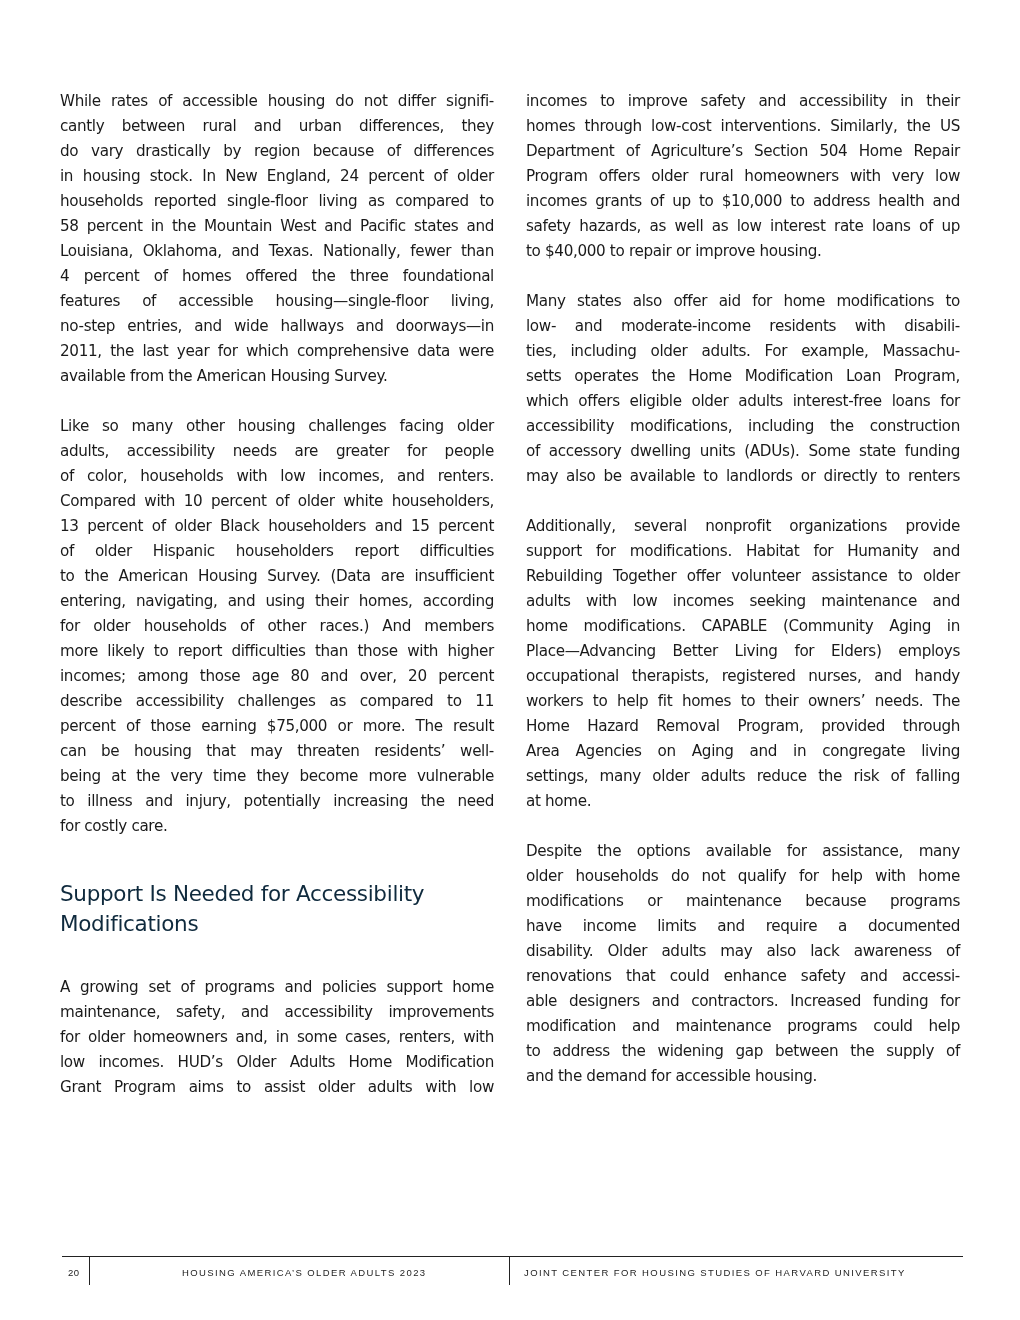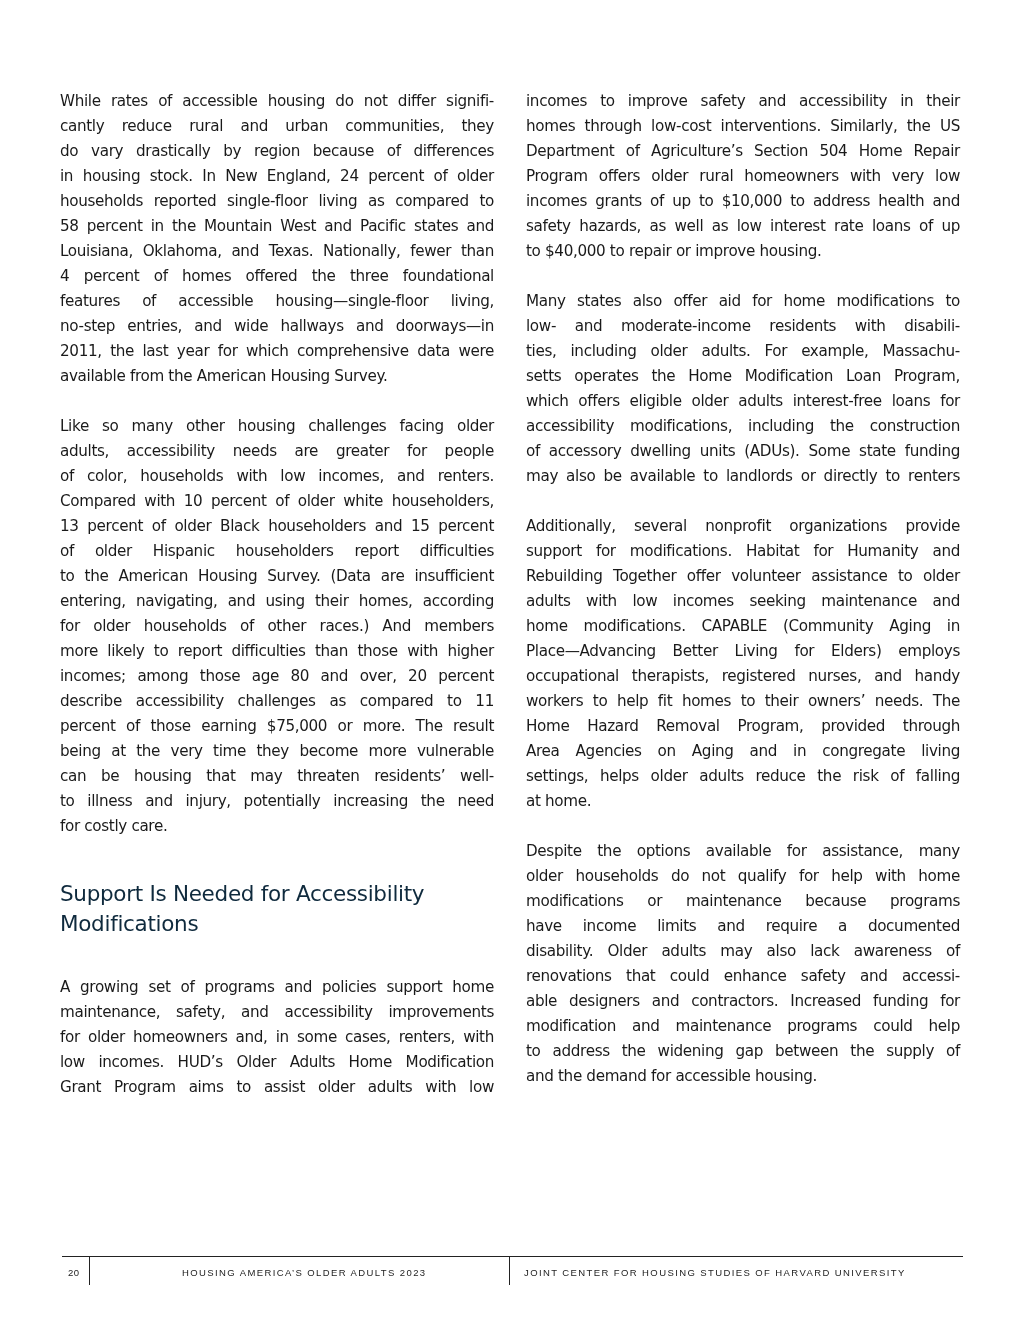--- a/index.html
+++ b/index.html
@@ -21,21 +21,21 @@
   .footer-vline { position: absolute; top: 1257px; height: 28px; width: 1px; background: #222; }
   .footer-text { position: absolute; top: 1267px; font-size: 9.5px; letter-spacing: 1.4px;
                  color: #222; font-family: "Liberation Sans", sans-serif; white-space: nowrap; }
 </style>
 </head>
 <body>
 
 <div class="col left">
   <div class="para">
       <span class="line">While rates of accessible housing do not differ signifi-</span>
-      <span class="line">cantly reduce rural and urban communities, they</span>
+      <span class="line">cantly between rural and urban differences, they</span>
       <span class="line">do vary drastically by region because of differences</span>
       <span class="line">in housing stock. In New England, 24 percent of older</span>
       <span class="line">households reported single-floor living as compared to</span>
       <span class="line">58 percent in the Mountain West and Pacific states and</span>
       <span class="line">Louisiana, Oklahoma, and Texas. Nationally, fewer than</span>
       <span class="line">4 percent of homes offered the three foundational</span>
       <span class="line">features of accessible housing—single-floor living,</span>
       <span class="line">no-step entries, and wide hallways and doorways—in</span>
       <span class="line">2011, the last year for which comprehensive data were</span>
       <span class="line last">available from the American Housing Survey.</span>
@@ -47,22 +47,22 @@
       <span class="line">Compared with 10 percent of older white householders,</span>
       <span class="line">13 percent of older Black householders and 15 percent</span>
       <span class="line">of older Hispanic householders report difficulties</span>
       <span class="line">to the American Housing Survey. (Data are insufficient</span>
       <span class="line">entering, navigating, and using their homes, according</span>
       <span class="line">for older households of other races.) And members</span>
       <span class="line">more likely to report difficulties than those with higher</span>
       <span class="line">incomes; among those age 80 and over, 20 percent</span>
       <span class="line">describe accessibility challenges as compared to 11</span>
       <span class="line">percent of those earning $75,000 or more. The result</span>
+      <span class="line">can be housing that may threaten residents’ well-</span>
       <span class="line">being at the very time they become more vulnerable</span>
-      <span class="line">can be housing that may threaten residents’ well-</span>
       <span class="line">to illness and injury, potentially increasing the need</span>
       <span class="line last">for costly care.</span>
     </div>
   <h2 class="heading">
     <span>Support Is Needed for Accessibility</span>
     <span>Modifications</span>
   </h2>
   <div class="para">
       <span class="line">A growing set of programs and policies support home</span>
       <span class="line">maintenance, safety, and accessibility improvements</span>
@@ -96,21 +96,21 @@
       <span class="line">Additionally, several nonprofit organizations provide</span>
       <span class="line">support for modifications. Habitat for Humanity and</span>
       <span class="line">Rebuilding Together offer volunteer assistance to older</span>
       <span class="line">adults with low incomes seeking maintenance and</span>
       <span class="line">home modifications. CAPABLE (Community Aging in</span>
       <span class="line">Place—Advancing Better Living for Elders) employs</span>
       <span class="line">occupational therapists, registered nurses, and handy</span>
       <span class="line">workers to help fit homes to their owners’ needs. The</span>
       <span class="line">Home Hazard Removal Program, provided through</span>
       <span class="line">Area Agencies on Aging and in congregate living</span>
-      <span class="line">settings, helps older adults reduce the risk of falling</span>
+      <span class="line">settings, many older adults reduce the risk of falling</span>
       <span class="line last">at home.</span>
     </div>
   <div class="para">
       <span class="line">Despite the options available for assistance, many</span>
       <span class="line">older households do not qualify for help with home</span>
       <span class="line">modifications or maintenance because programs</span>
       <span class="line">have income limits and require a documented</span>
       <span class="line">disability. Older adults may also lack awareness of</span>
       <span class="line">renovations that could enhance safety and accessi-</span>
       <span class="line">able designers and contractors. Increased funding for</span>

